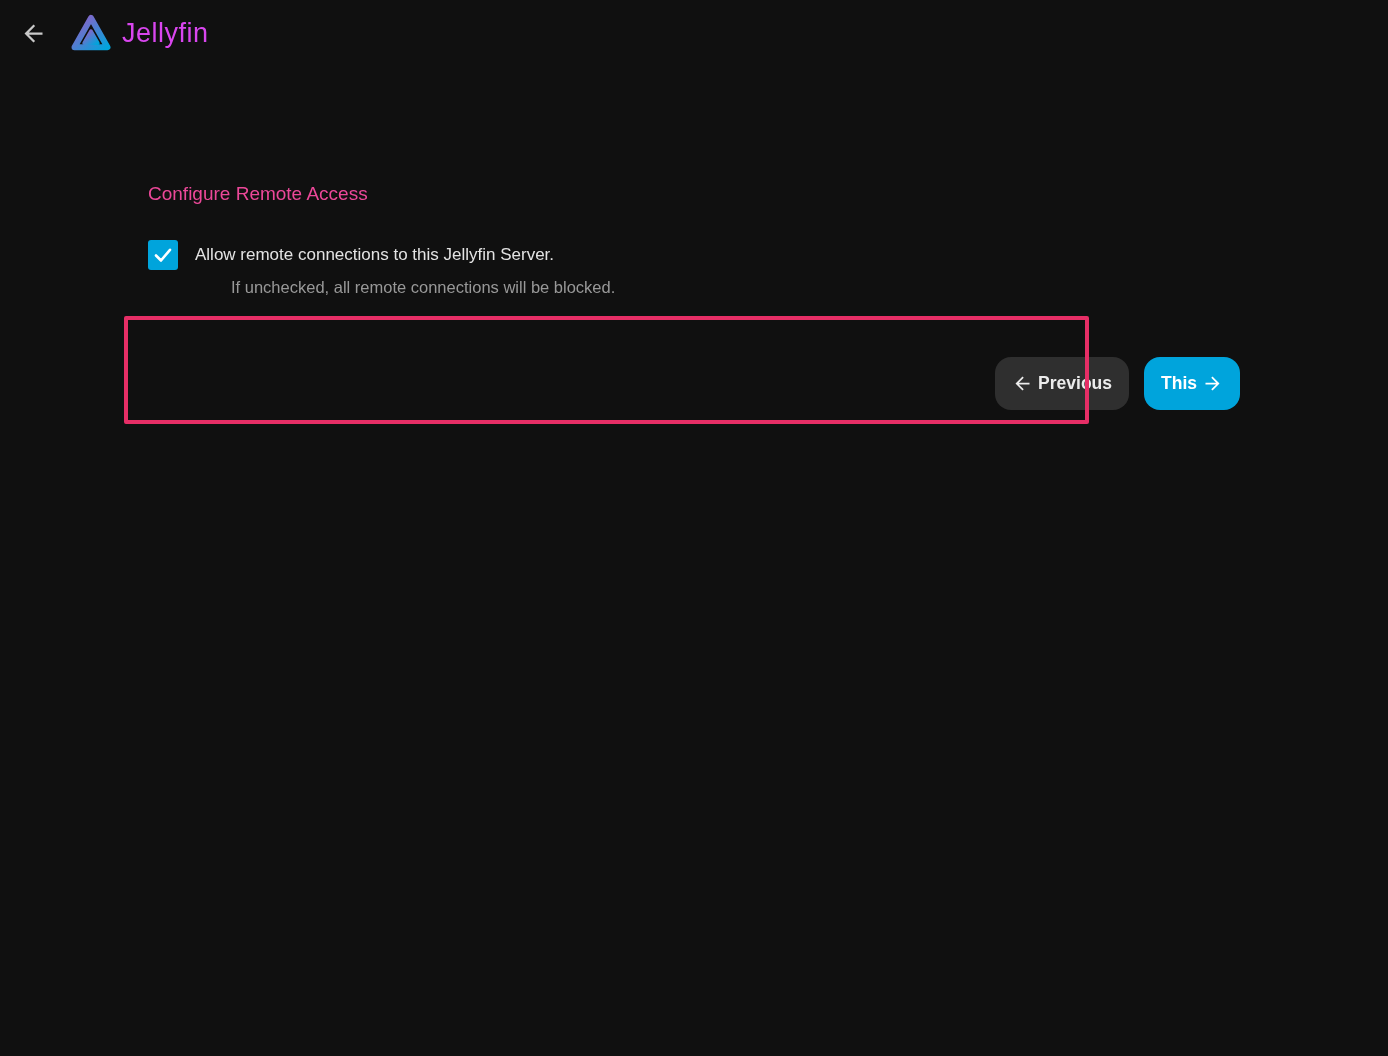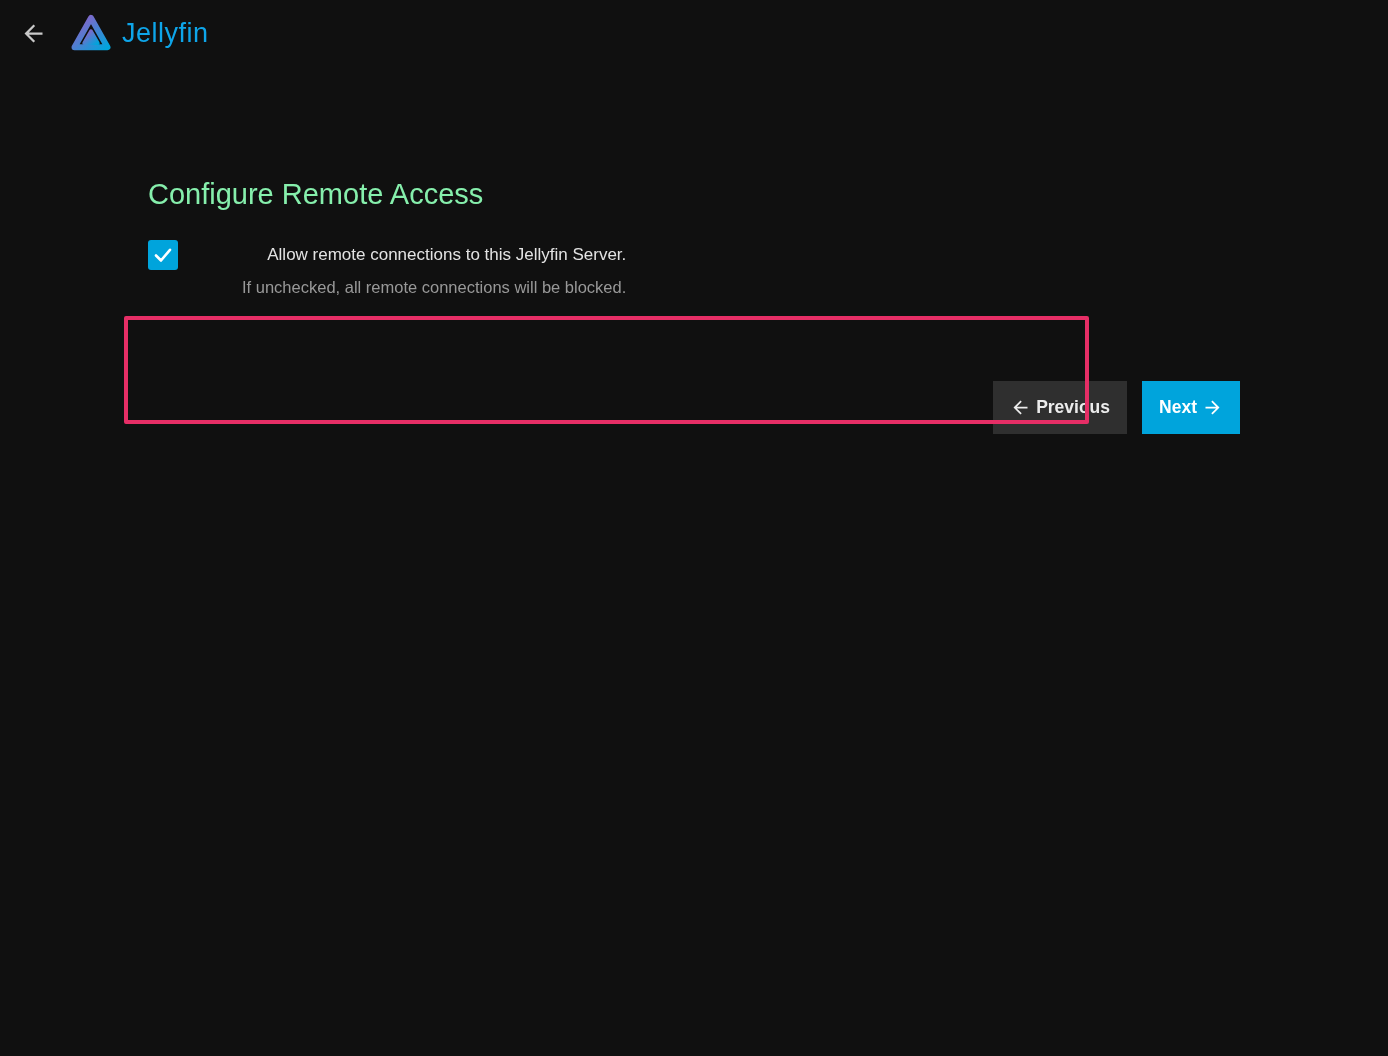--- a/index.html
+++ b/index.html
@@ -31,35 +31,35 @@
     align-items: center;
     justify-content: center;
     padding: 0;
   }
   .back-btn svg { width: 27px; height: 27px; fill: #c9c9c9; }
   .logo { width: 44px; height: 47px; margin-left: 21px; }
   .brand {
     margin-left: 9px;
     font-size: 27px;
     font-weight: 400;
-    color: #0ea5e9;
+    color: #d946ef;
     letter-spacing: 0.5px;
   }
 
   
   .content { width: 1092px; margin: 0 auto; }
   .page-title {
     margin-top: 121px;
-    font-size: 29px;
+    font-size: 19px;
     line-height: 32px;
     font-weight: 400;
-    color: #86efac;
+    color: #ec4899;
   }
 
-  .option { display: flex; gap: 28px; text-align: right; }
+  .option { display: flex; gap: 17px; }
   .option-1 { margin-top: 30px; }
   .option-2 { margin-top: 41px; }
 
   .checkbox {
     width: 30px;
     height: 30px;
     flex: none;
     border: 2px solid #c6c6c6;
     border-radius: 3px;
     background: transparent;
@@ -95,26 +95,25 @@
     gap: 15px;
     margin-top: 60px;
   }
   .btn {
     height: 53px;
     display: inline-flex;
     align-items: center;
     gap: 5px;
     padding: 0 17px;
     border: none;
-    border-radius: 0;
+    border-radius: 16px;
     font-family: inherit;
     font-size: 17.5px;
     font-weight: 700;
     cursor: pointer;
-    margin-top: 24px;
   }
   .btn svg { width: 21px; height: 21px; fill: currentColor; }
   .btn-prev { background: #2f2f2f; color: #ececec; }
   .btn-next { background: #00a4dc; color: #ffffff; }
 
   
   .highlight-box {
     position: absolute;
     left: 124px;
     top: 316px;
@@ -174,21 +173,21 @@
     <div class="actions">
       <button class="btn btn-prev">
         <span style="display:flex;">
           <svg viewBox="0 0 24 24">
               <path d="M20 11H7.83l5.59-5.59L12 4l-8 8 8 8 1.41-1.41L7.83 13H20v-2z"></path>
             </svg>
         </span>
         <span>Previous</span>
       </button>
       <button class="btn btn-next">
-        <span>Next</span>
+        <span>This</span>
         <span style="display:flex;">
           <svg viewBox="0 0 24 24">
               <path d="M12 4l-1.41 1.41L16.17 11H4v2h12.17l-5.58 5.59L12 20l8-8z"></path>
             </svg>
         </span>
       </button>
     </div>
   </div>
 
   <div class="highlight-box"></div>

